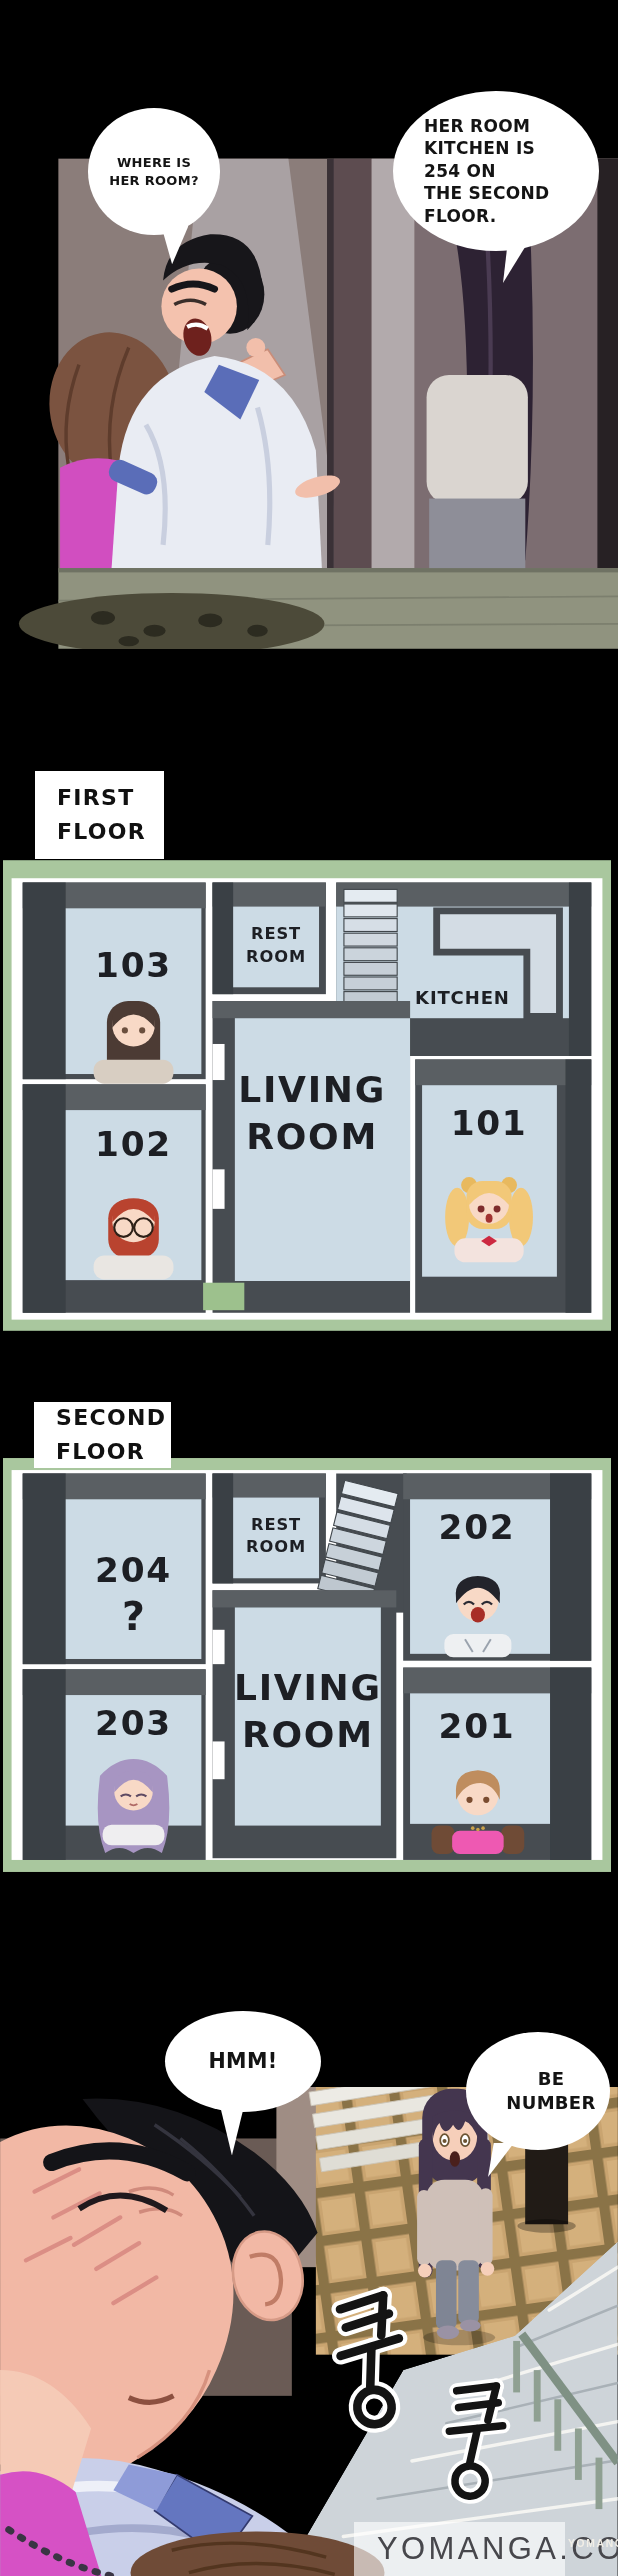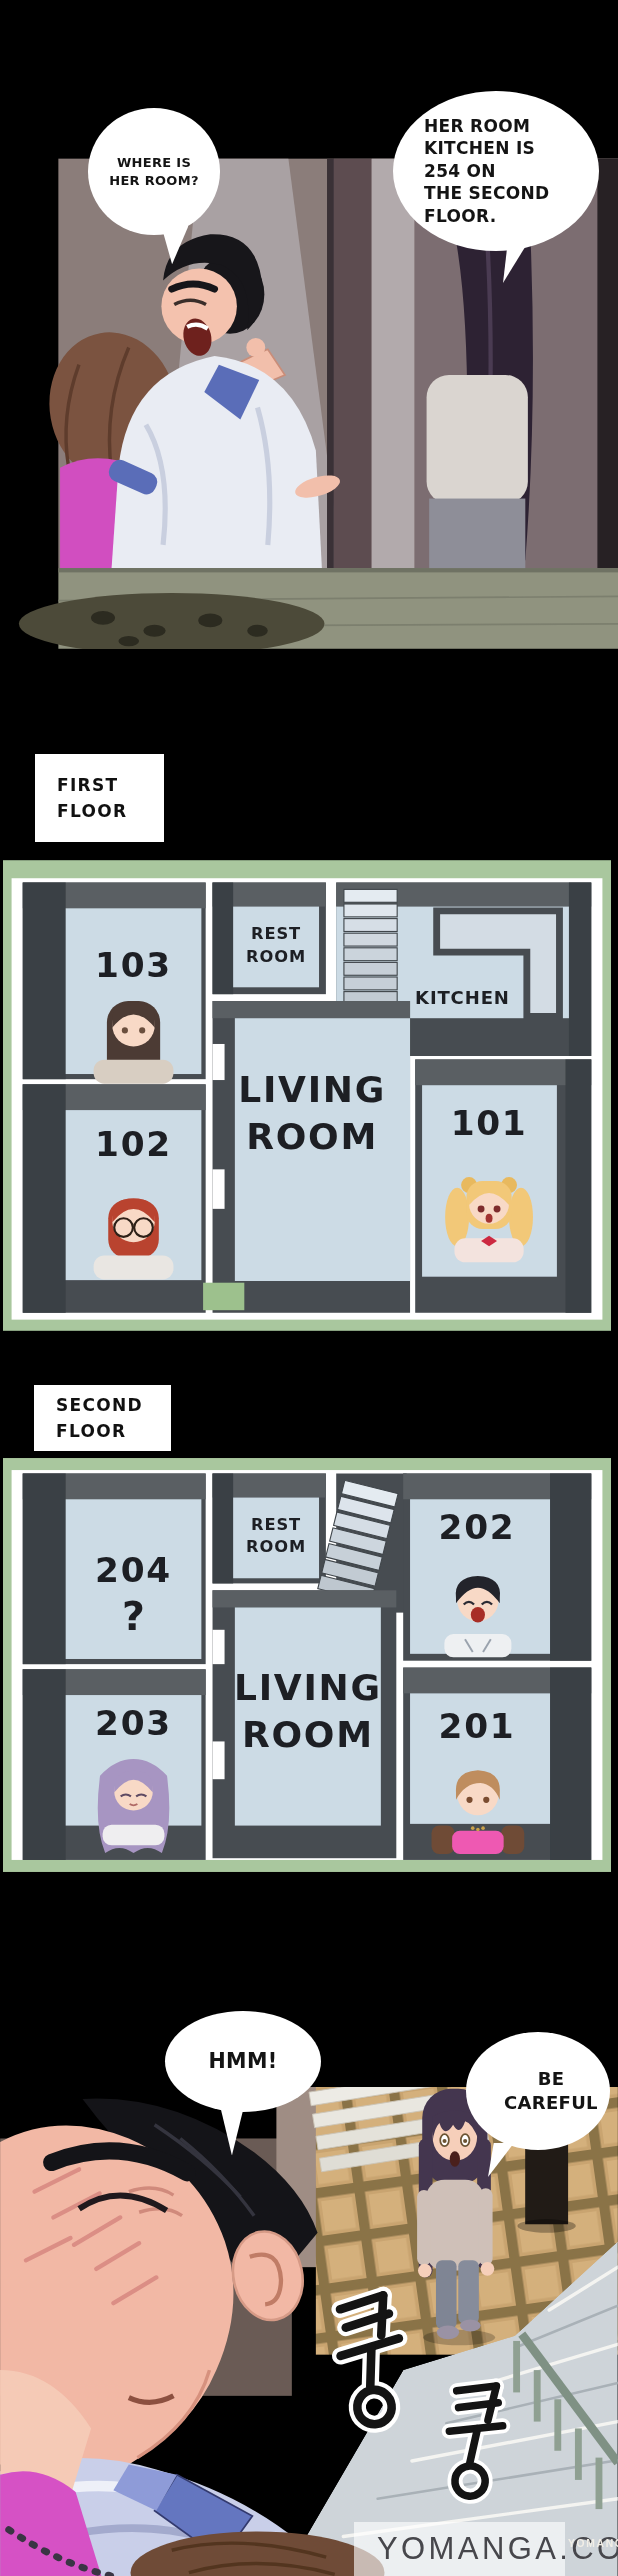--- a/index.html
+++ b/index.html
@@ -8,21 +8,21 @@
   .abs{position:absolute;}
   
   .bubble{position:absolute;background:#fff;border-radius:50%;display:flex;
           flex-direction:column;justify-content:center;align-items:center;
           color:#141414;font-weight:700;z-index:30;text-align:center;}
   .bubble .ln{display:block;line-height:1.32;letter-spacing:0.3px;white-space:nowrap;}
   .tail{position:absolute;background:#fff;z-index:29;}
   
   .floorlabel{position:absolute;background:#fff;color:#111;font-weight:700;
               display:flex;flex-direction:column;justify-content:center;
-              padding-left:22px;letter-spacing:1.3px;font-size:17px;line-height:1.55;z-index:20;}
+              padding-left:22px;letter-spacing:1.3px;font-size:22px;line-height:1.55;z-index:20;margin-top:17px;}
   
   #wm-box{position:absolute;left:354px;top:2522px;width:211px;height:54px;
           background:rgba(255,255,255,0.62);z-index:40;display:flex;align-items:center;}
   #wm-text{font-family:"Liberation Sans",sans-serif;font-size:31px;color:#47474c;
            letter-spacing:3.4px;padding-left:23px;font-weight:400;}
   #wm-small{position:absolute;left:568px;top:2538px;z-index:40;color:#f2efe7;
             font-family:"Liberation Sans",sans-serif;font-size:10.3px;font-weight:700;letter-spacing:1.7px;}
   svg text{font-family:"DejaVu Sans",sans-serif;font-weight:700;fill:#1d1f24;}
   .plan-num{font-size:40px;letter-spacing:2px;}
   .plan-small{font-size:19px;letter-spacing:1px;}
@@ -469,21 +469,21 @@
     </g>
   </svg>
 
   <div class="bubble" style="left:165px;top:2011px;width:156px;height:101px;font-size:20.6px">
     <span class="ln">HMM!</span>
   </div>
   <div class="tail" style="left:216px;top:2102px;width:26px;height:53px;clip-path:polygon(0 0,100% 0,72% 100%);transform:rotate(6deg)"></div>
 
   <div class="bubble" style="left:466px;top:2032px;width:144px;height:118px;font-size:18px;align-items:center;padding-left:26px;box-sizing:border-box;text-align:left">
     <span class="ln">BE</span>
-    <span class="ln">CAREFUL</span>
+    <span class="ln">NUMBER</span>
   </div>
   <div class="tail" style="left:488px;top:2143px;width:26px;height:34px;clip-path:polygon(100% 0,22% 0,0 100%)"></div>
 
   <div id="wm-box">
     <span id="wm-text">YOMANGA.CO</span>
   </div>
   <div id="wm-small">YOMANGA</div>
 
 </div>
 

